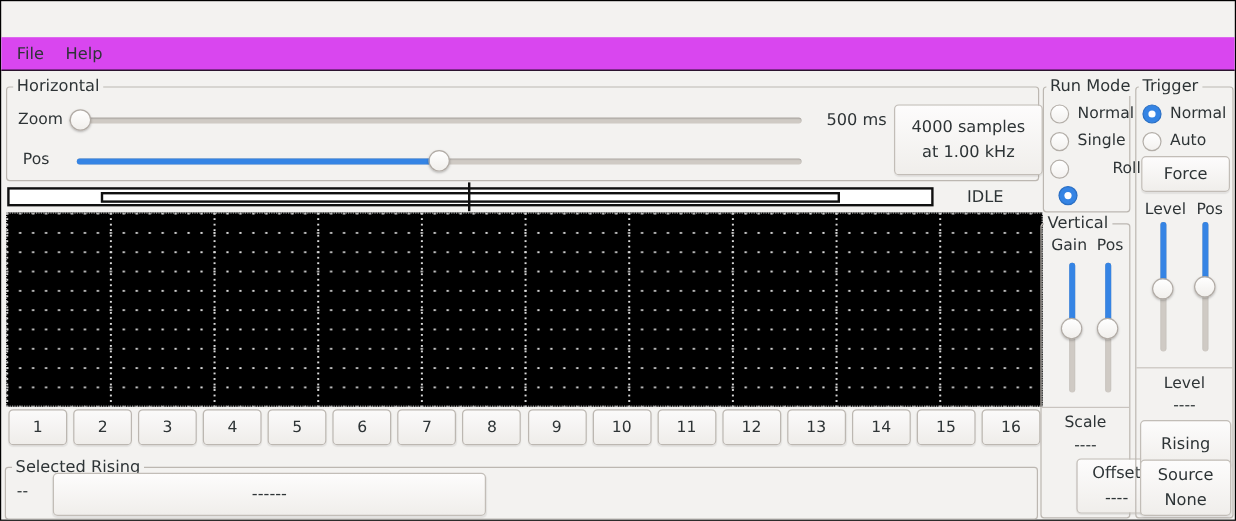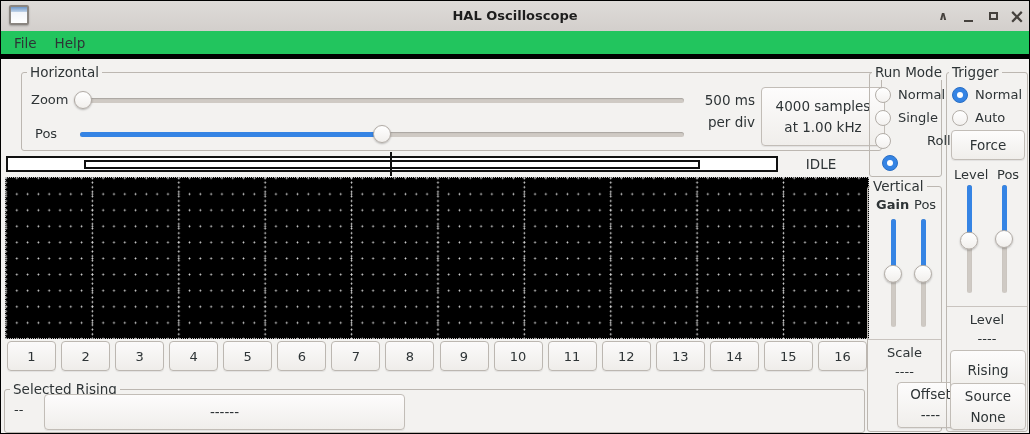--- a/index.html
+++ b/index.html
@@ -19,21 +19,21 @@
   .tb-btn{position:absolute;top:0;width:24px;height:30px;display:flex;align-items:center;
           justify-content:center;color:#45413d;cursor:default;}
   .glyph-shade{font-size:12px;font-weight:bold;line-height:1;}
   .glyph-min{width:9px;height:2px;background:#45413d;margin-top:9px;}
   .glyph-max{width:9px;height:8px;border:2px solid #45413d;box-sizing:border-box;}
   .glyph-close{font-size:19px;line-height:1;font-weight:600;}
 
   
   .menubar{position:absolute;left:0;top:30px;width:1028px;height:28px;display:flex;
            align-items:center;padding-left:13px;gap:18px;box-sizing:border-box;
-           border-bottom:5px solid #000000;background:#22c55e;}
+           border-bottom:1px solid #000000;background:#d946ef;}
   .menu-item{font-size:13.5px;color:#2e3436;}
 
   
   .frame{position:absolute;border:1px solid #bcb7b1;border-radius:3px;box-sizing:border-box;}
   .frame-label{position:absolute;top:-9px;left:5px;background:#f3f2f0;padding:0 3px;
                font-size:13.5px;color:#2e3436;white-space:nowrap;}
   .sep{position:absolute;left:0;width:100%;border-top:1px solid #c9c4bf;}
 
   
   .btn{position:absolute;box-sizing:border-box;display:flex;flex-direction:column;
@@ -93,62 +93,45 @@
             box-shadow:0 1px 1px rgba(0,0,0,.07);cursor:default;}
 
   .static-label{position:absolute;white-space:nowrap;}
   .ctr{text-align:center;}
 </style>
 </head>
 <body>
 
 <div id="app">
 
-  <div class="titlebar">
-    <div class="win-icon"></div>
-    <div class="win-title">HAL Oscilloscope</div>
-    <div class="tb-btn" style="left:930px;">
-        <span class="glyph-shade">∧</span>
-      </div>
-    <div class="tb-btn" style="left:955px;">
-        <span class="glyph-min"></span>
-      </div>
-    <div class="tb-btn" style="left:980px;">
-        <span class="glyph-max"></span>
-      </div>
-    <div class="tb-btn" style="left:1004px;">
-        <span class="glyph-close">×</span>
-      </div>
-  </div>
 
   <div class="menubar">
     <span class="menu-item">File</span>
     <span class="menu-item">Help</span>
   </div>
 
-  <div class="frame" style="left:20px;top:71px;width:861px;height:79px;">
+  <div class="frame" style="left:4px;top:71px;width:861px;height:79px;">
     <span class="frame-label">Horizontal</span>
 
     <span class="static-label" style="left:9px;top:19px;">Zoom</span>
     <div class="hslider" style="left:52px;top:18px;width:610px;height:18px;">
       <div class="trough"></div>
       <div class="fill" style="width: 0%;"></div>
       <div class="thumb" style="left: 0%; transform: translate(0%, -50%);"></div>
     </div>
 
     <span class="static-label" style="left:13px;top:53px;">Pos</span>
     <div class="hslider" style="left:58px;top:52px;width:604px;height:18px;">
       <div class="trough"></div>
       <div class="fill" style="width: 50%;"></div>
       <div class="thumb" style="left: 50%; transform: translate(-50%, -50%);"></div>
     </div>
 
     <div class="static-label ctr" style="left:600px;top:16px;width:133px;text-align:right;line-height:22px;font-size:13.5px;">
       <div>500 ms</div>
-      <div>per div</div>
     </div>
 
     <div class="btn" style="left:739px;top:14px;width:124px;height:59px;">
       <span>4000 samples</span>
       <span>at 1.00 kHz</span>
     </div>
   </div>
 
   <div class="rec-outer"></div>
   <div class="rec-inner"></div>
@@ -199,21 +182,21 @@
       <span class="radio-label">Roll</span>
     </div>
     <div class="radio-row" style="left:5px;top:82px;flex-direction:column;">
       <span class="radio checked"></span>
       <span class="radio-label">Stop</span>
     </div>
   </div>
 
   <div class="frame" style="left:866px;top:185px;width:75px;height:246px;">
     <span class="frame-label" style="left:2px;">Vertical</span>
-    <span class="static-label" style="left:8px;top:10px;font-weight:bold;">Gain</span>
+    <span class="static-label" style="left:8px;top:10px;">Gain</span>
     <span class="static-label" style="left:46px;top:10px;">Pos</span>
 
     <div class="vslider" style="left:16px;top:32px;width:18px;height:108px;">
       <div class="trough"></div>
       <div class="fill" style="height: 51%;"></div>
       <div class="thumb" style="top: 51%; transform: translate(-50%, -51%);"></div>
     </div>
     <div class="vslider" style="left:46px;top:32px;width:18px;height:108px;">
       <div class="trough"></div>
       <div class="fill" style="height: 51%;"></div>

